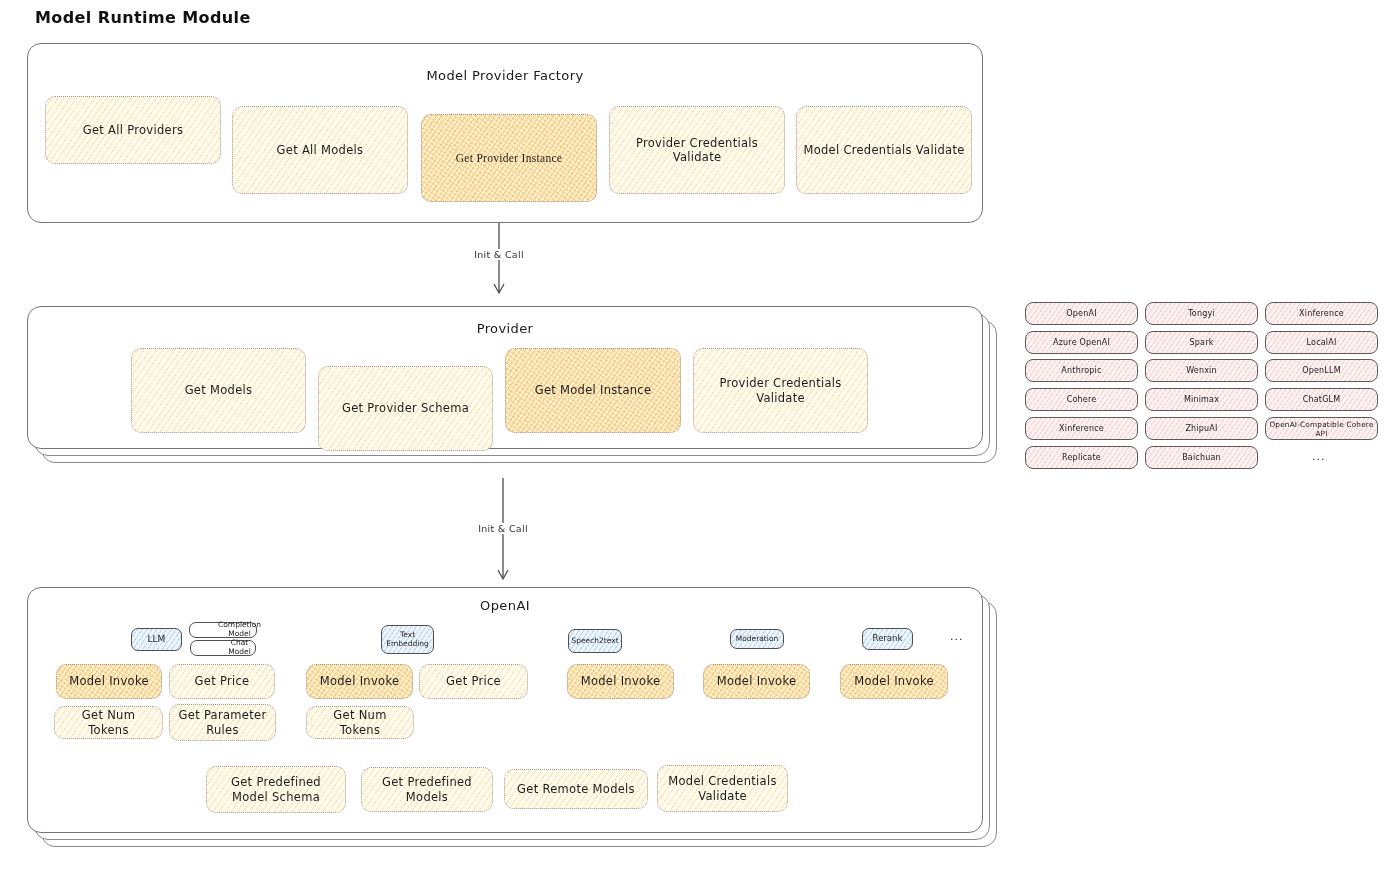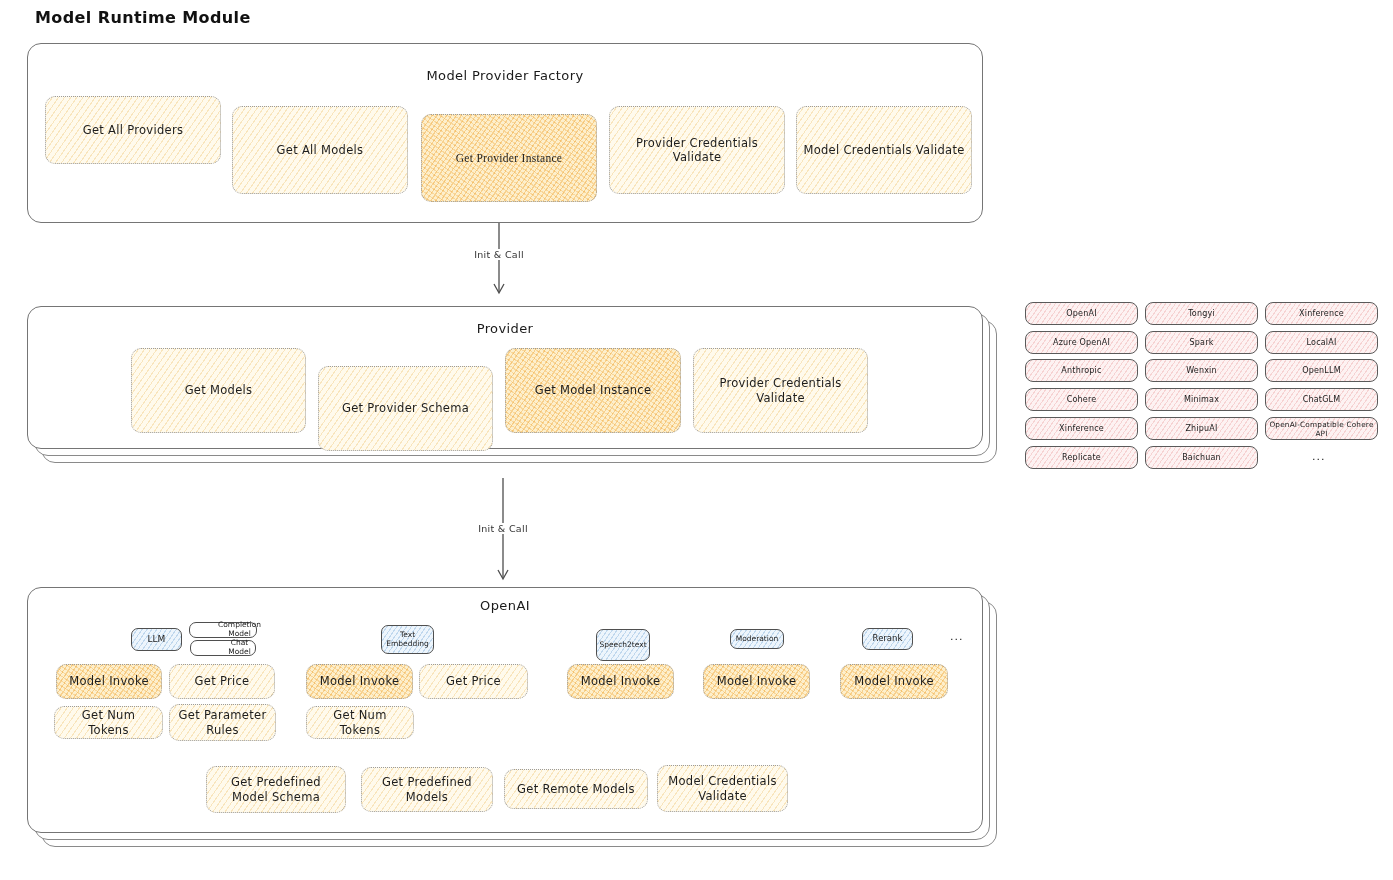--- a/index.html
+++ b/index.html
@@ -141,21 +141,21 @@
   <div class="stack" style="left:27px;top:587px;width:956px;height:246px;">
     <div class="layer l2"></div>
     <div class="layer l1"></div>
     <div class="layer main">
       <div class="panel-title" style="top:10px;">OpenAI</div>
 
       <div class="tag" style="left:103px;top:40px;width:51px;height:23px;font-size:9px;">LLM</div>
       <div class="tag tag-plain" style="left:161px;top:34px;width:68px;height:16px;font-size:7.5px;">Completion Model</div>
       <div class="tag tag-plain" style="left:162px;top:52px;width:66px;height:16px;font-size:7.5px;">Chat Model</div>
       <div class="tag" style="left:353px;top:37px;width:53px;height:29px;font-size:7.5px;">Text Embedding</div>
-      <div class="tag" style="left:568px;top:41px;width:54px;height:32px;font-size:7.5px;">Speech2text</div>
+      <div class="tag" style="left:540px;top:41px;width:54px;height:24px;font-size:7.5px;">Speech2text</div>
       <div class="tag" style="left:702px;top:41px;width:54px;height:20px;font-size:7.5px;">Moderation</div>
       <div class="tag" style="left:834px;top:40px;width:51px;height:22px;font-size:8.5px;">Rerank</div>
       <div class="more-dots" style="left:922px;top:42px;">...</div>
 
       <div class="box fill-orange" style="left:28px;top:76px;width:106px;height:35px;">Model Invoke</div>
       <div class="box fill-yellow" style="left:141px;top:76px;width:106px;height:35px;">Get Price</div>
       <div class="box fill-orange" style="left:278px;top:76px;width:107px;height:35px;">Model Invoke</div>
       <div class="box fill-yellow" style="left:391px;top:76px;width:109px;height:35px;">Get Price</div>
       <div class="box fill-orange" style="left:539px;top:76px;width:107px;height:35px;">Model Invoke</div>
       <div class="box fill-orange" style="left:675px;top:76px;width:107px;height:35px;">Model Invoke</div>

